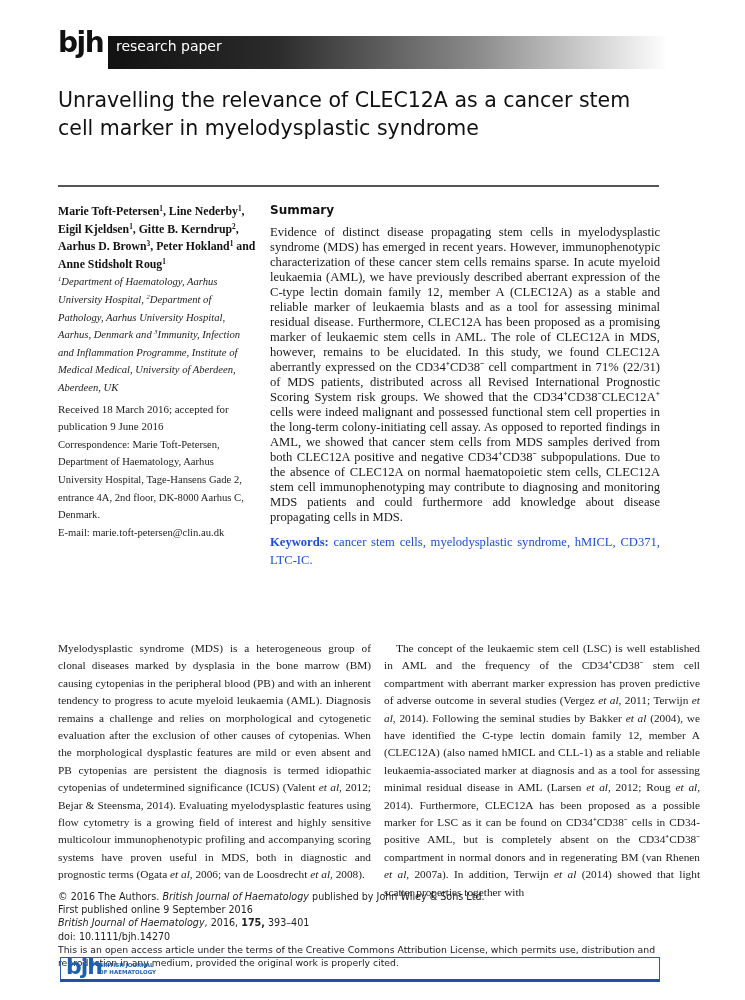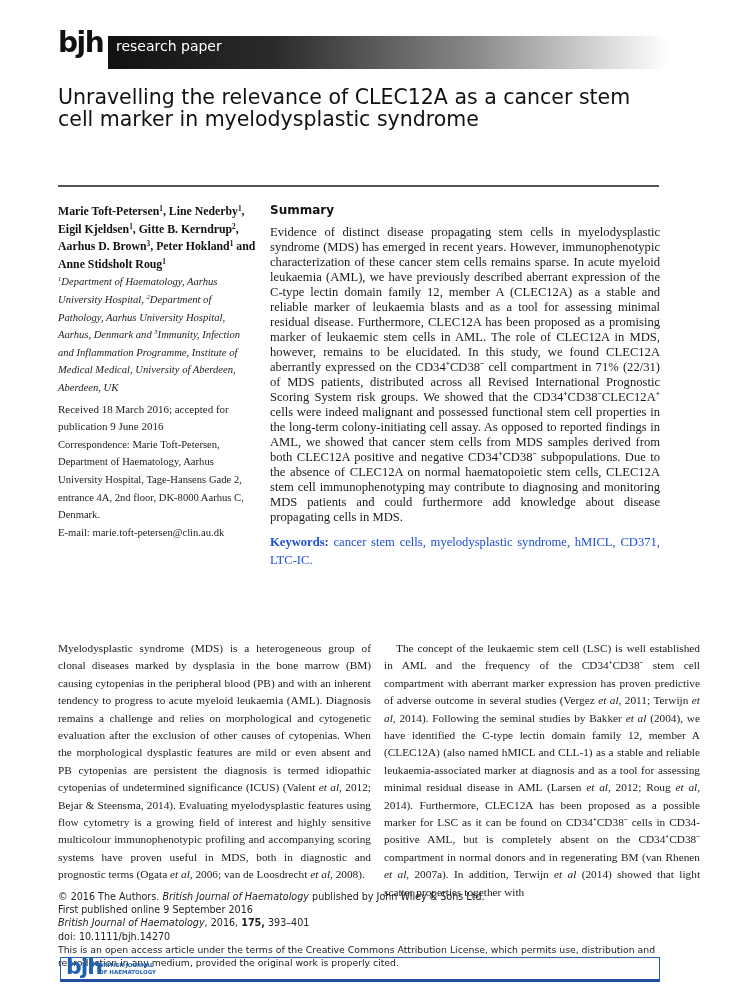--- a/index.html
+++ b/index.html
@@ -6,21 +6,21 @@
   body { width: 745px; height: 1000px; position: relative; overflow: hidden; color: #1a1a1a; }
 
   
   #header { position: absolute; left: 58px; top: 32px; width: 600px; height: 30px; }
   #logo { position: absolute; left: 0; top: -4px; font-family: "DejaVu Sans", sans-serif; font-weight: bold; font-size: 28px; letter-spacing: -1.5px; color: #111; line-height: 30px; }
   #header-bar { position: absolute; left: 50px; top: 4px; width: 560px; height: 33px;
     background: linear-gradient(to right, #111 0%, #2b2b2b 30%, #888 65%, #fff 100%); }
   #header-label { position: absolute; left: 8px; top: 1px; color: #fff; font-family: "DejaVu Sans", sans-serif; font-size: 14px; line-height: 18px; }
 
   
-  #title { position: absolute; left: 58px; top: 86px; width: 600px; font-family: "DejaVu Sans", sans-serif; font-size: 20.5px; line-height: 22px; color: #111; margin: 0; font-weight: normal; }
+  #title { position: absolute; left: 58px; top: 86px; width: 600px; font-family: "DejaVu Sans", sans-serif; font-size: 20.5px; line-height: 28px; color: #111; margin: 0; font-weight: normal; }
 
   #title-rule { position: absolute; left: 58px; top: 185px; width: 601px; height: 2px; background: #555; }
 
   
   #left-col { position: absolute; left: 58px; top: 203px; width: 200px; font-family: "Liberation Serif", serif; font-size: 11.3px; line-height: 17.6px; color: #222; }
   #authors { font-weight: bold; font-size: 11.8px; line-height: 17.6px; color: #111; }
   #affil { font-style: italic; font-size: 10.6px; line-height: 17.6px; }
   #received { margin-top: 4px; font-size: 11px; }
   #correspondence, #email { font-size: 10.6px; }
   sup { font-size: 0.62em; line-height: 0; vertical-align: 0.55em; }

